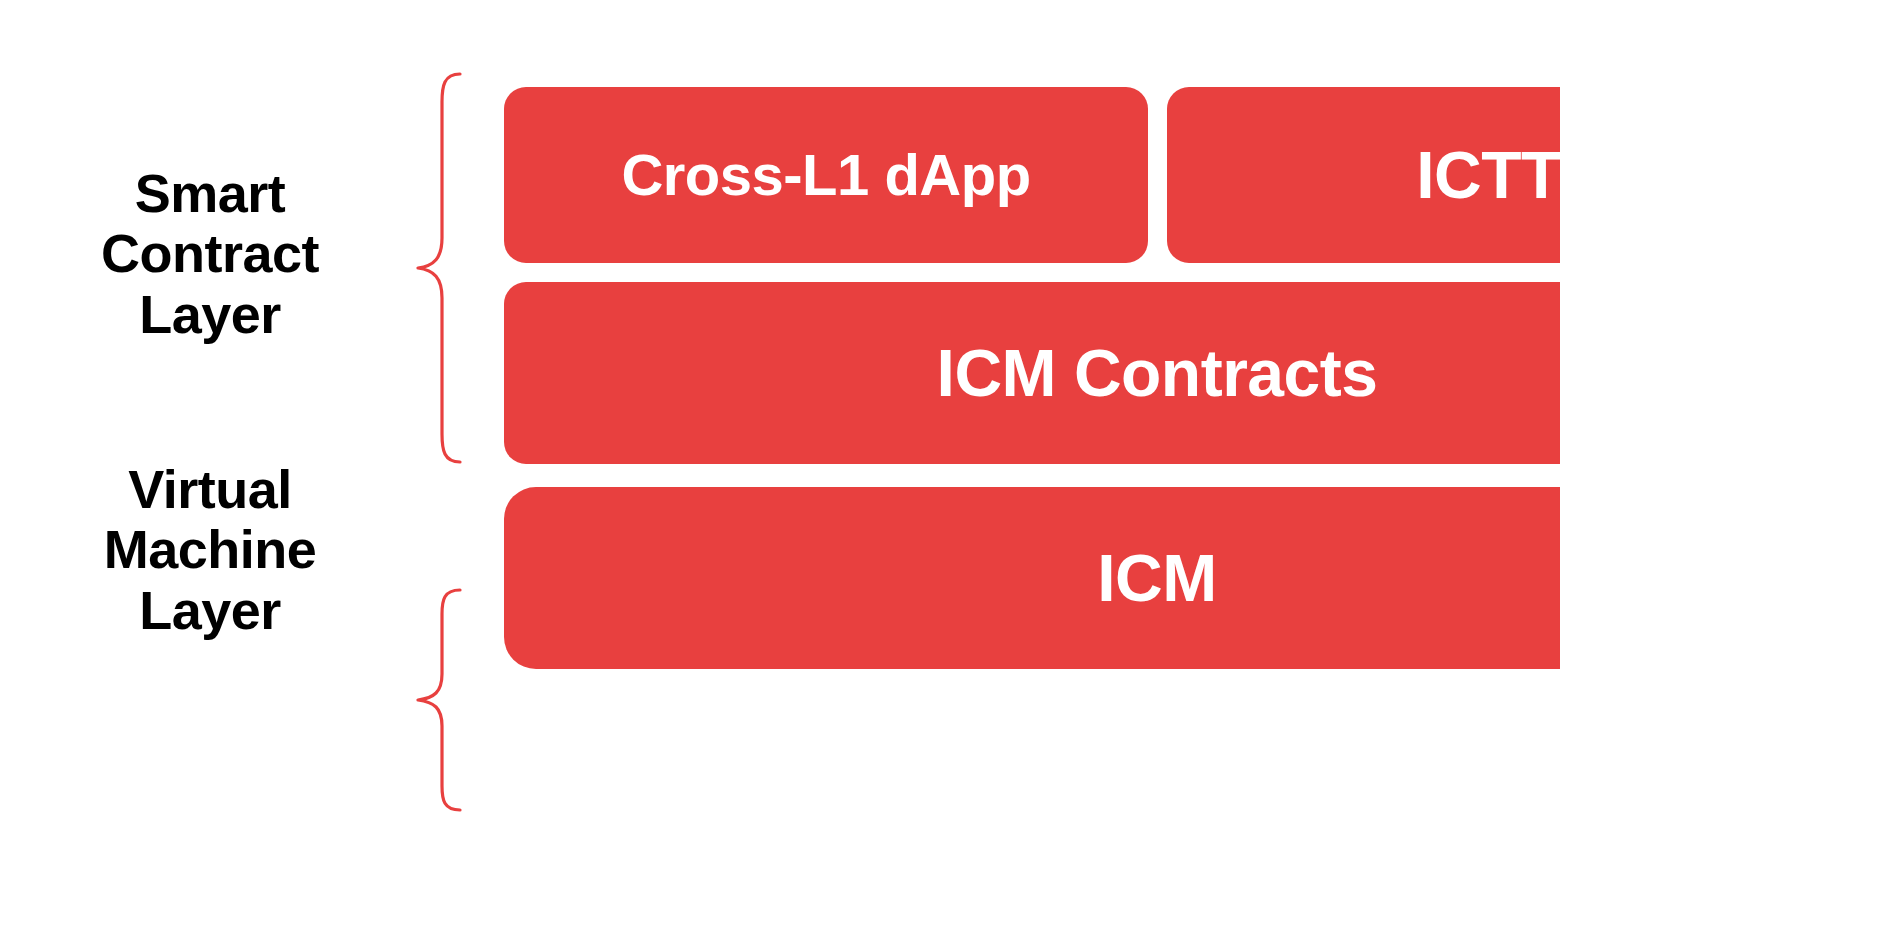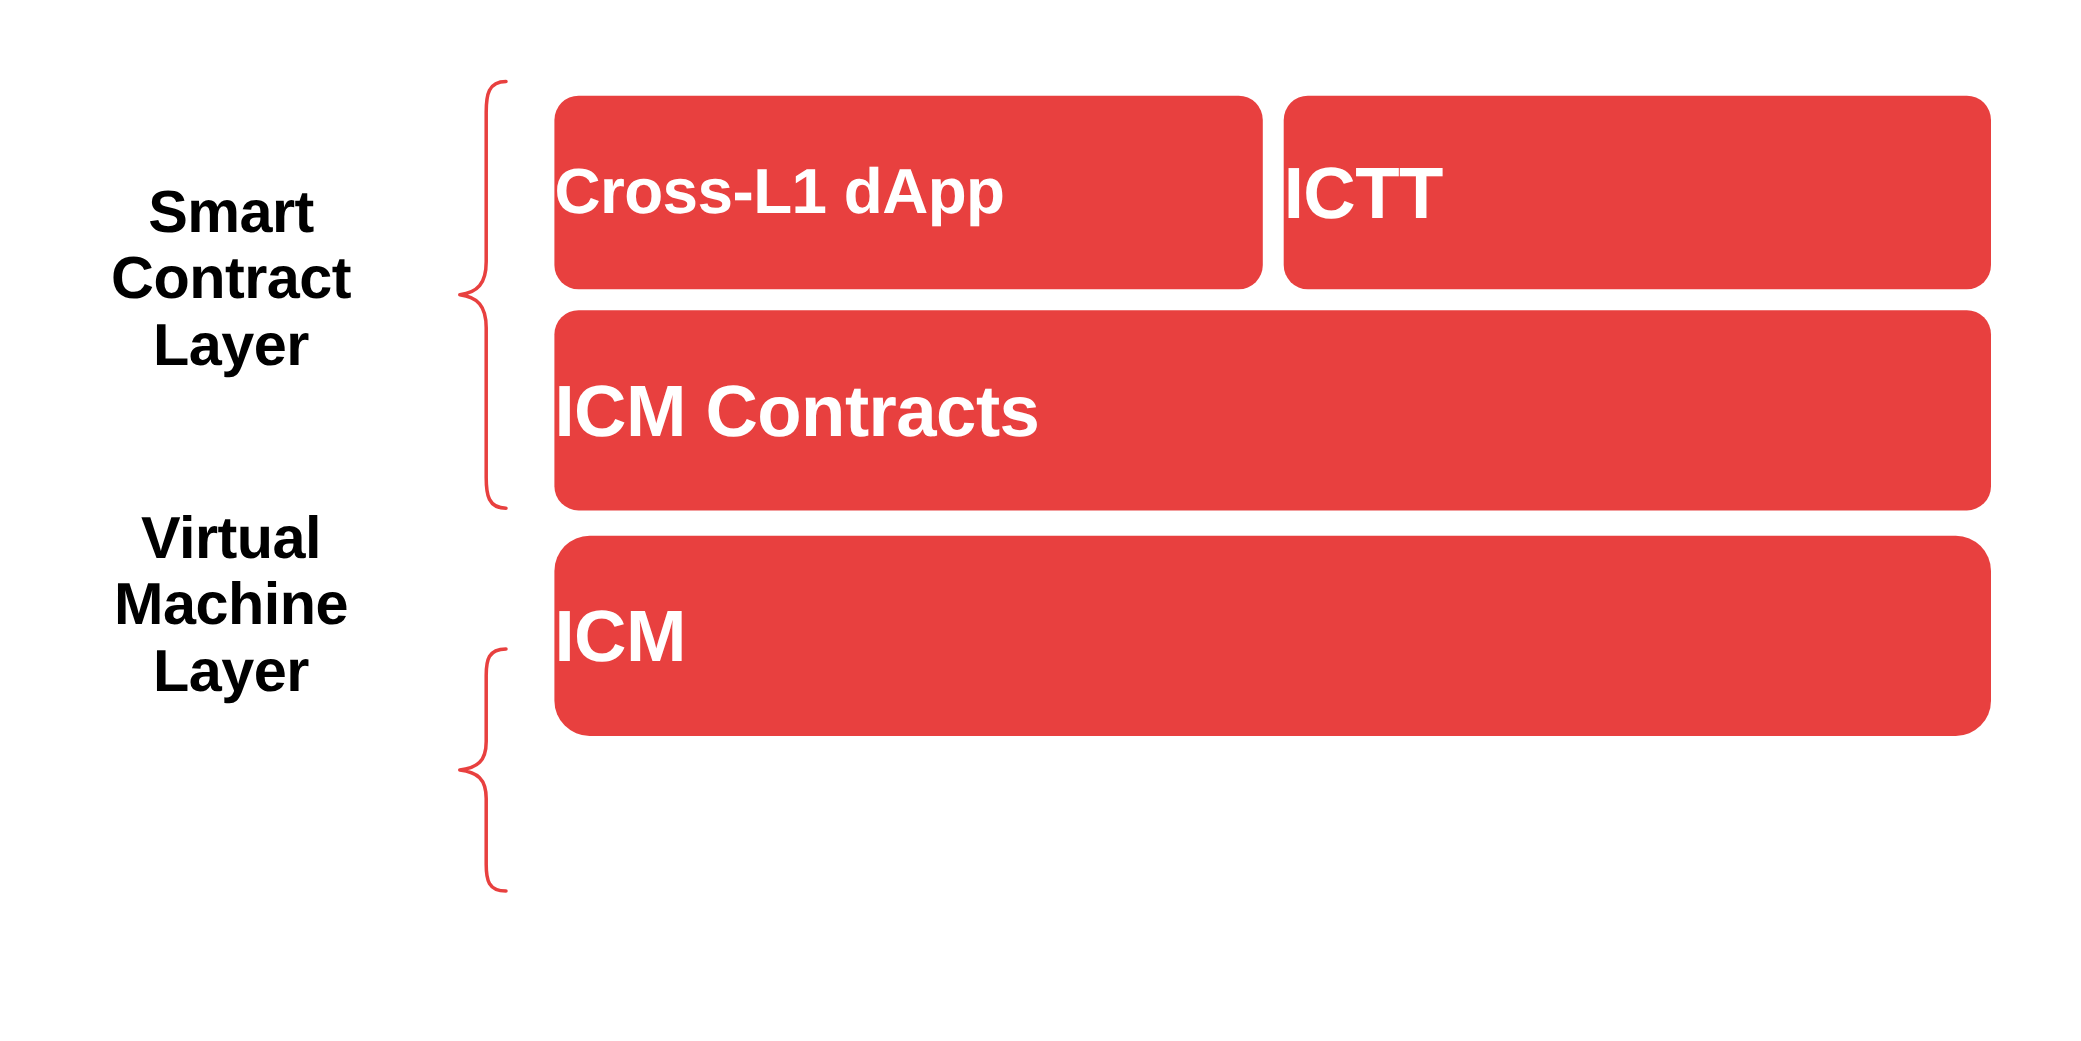--- a/index.html
+++ b/index.html
@@ -6,24 +6,25 @@
   html, body {
     margin: 0;
     padding: 0;
     background: #ffffff;
   }
   body {
     font-family: "Liberation Sans", sans-serif;
   }
   #stage {
     position: relative;
-    width: 1892px;
+    width: 1544px;
     height: 946px;
     background: #ffffff;
     overflow: hidden;
+    padding-left: 16px;
   }
 
   
   .layer-label {
     position: absolute;
     text-align: center;
     font-weight: bold;
     color: #000000;
     font-size: 54px;
     line-height: 1.12;
@@ -64,20 +65,21 @@
     stroke-linejoin: round;
   }
 
   
   .node-box {
     position: absolute;
     background: #E8403F;
     border-radius: 22px;
     display: flex;
     align-items: center;
+    justify-content: center;
     box-sizing: border-box;
   }
   .node-label {
     color: #ffffff;
     font-weight: bold;
     font-size: 58px;
     letter-spacing: -0.5px;
     text-align: center;
     line-height: 1;
   }

